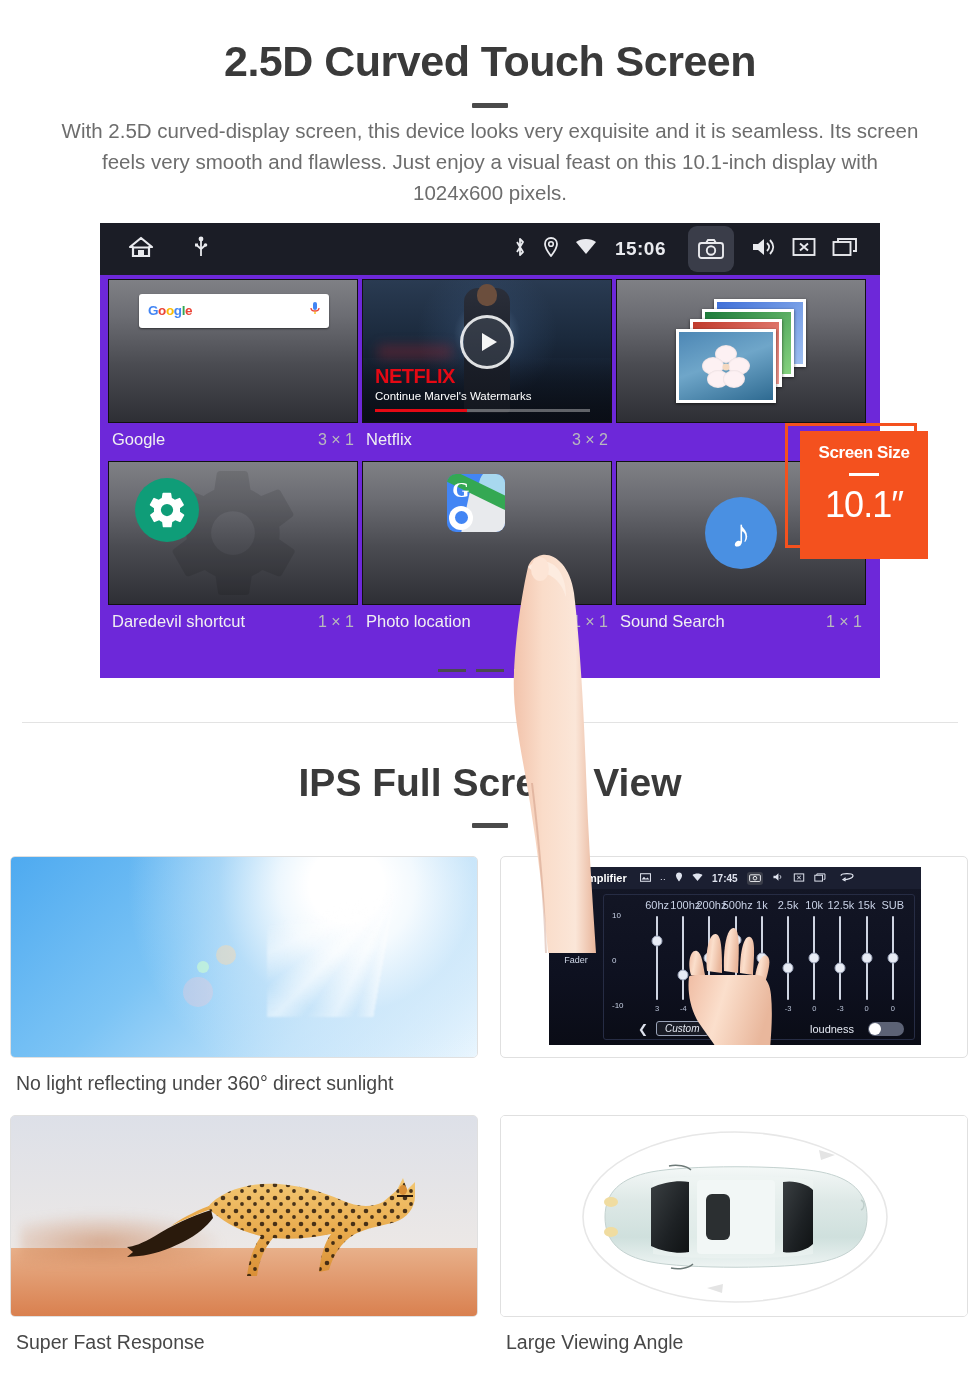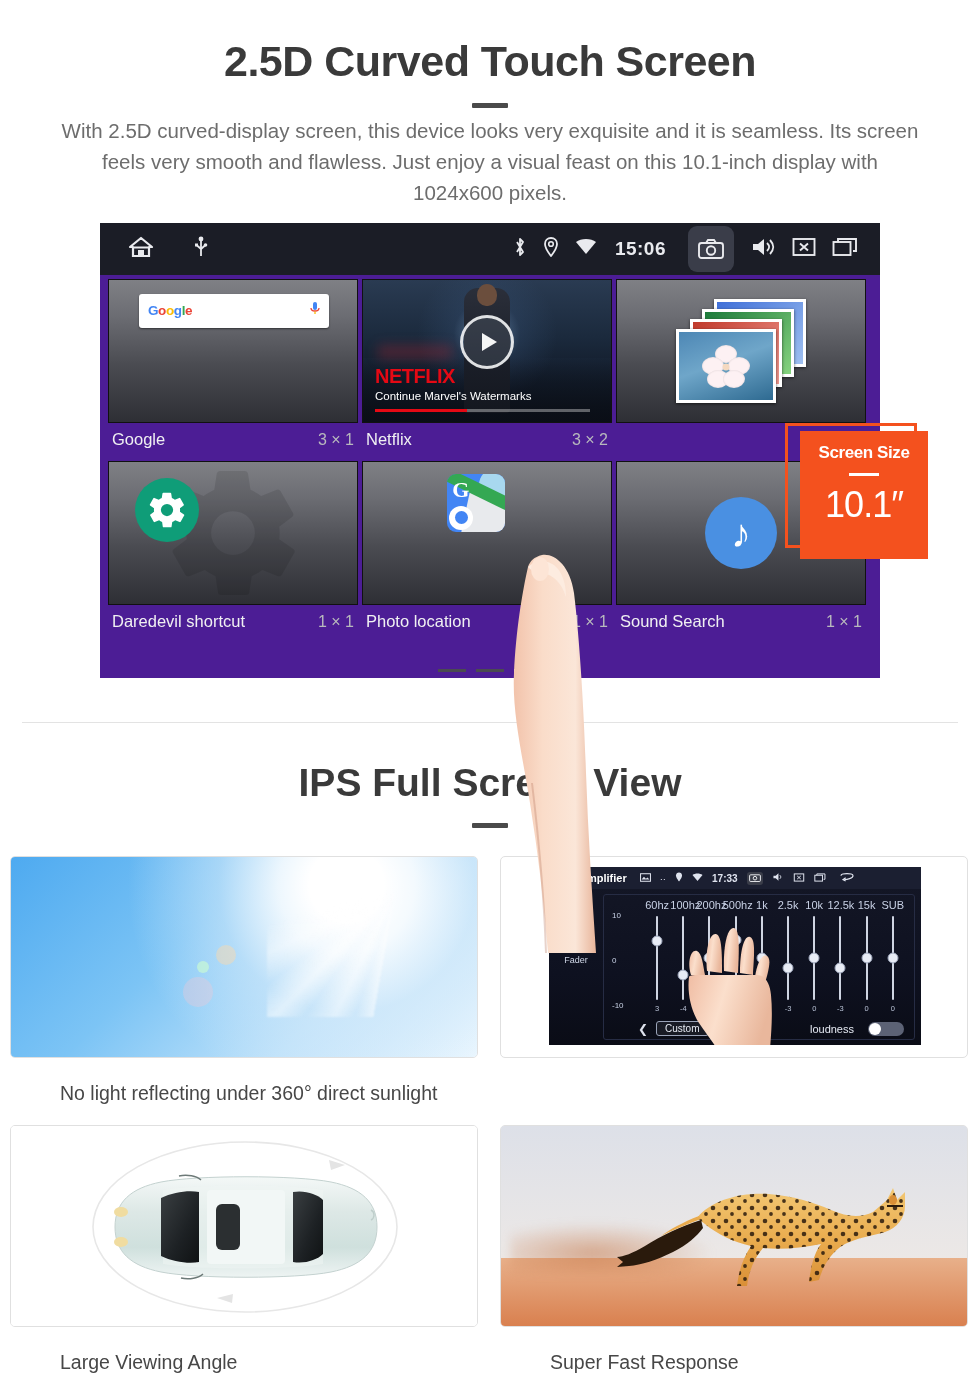--- a/index.html
+++ b/index.html
@@ -41,21 +41,21 @@
   .sb-ico{display:block;}
   .sb-time{font-size:19px;font-weight:bold;letter-spacing:.5px;margin:0 6px 0 2px;}
   .sb-cam{
     width:46px;height:46px;border-radius:9px;background:#3a3d49;
     display:flex;align-items:center;justify-content:center;
   }
 
   
   .grid{
     position:absolute;left:0;top:52px;width:780px;height:403px;
-    background:#4c1d95;padding:0 4px;box-sizing:border-box;
+    background:#6d28d9;padding:0 4px;box-sizing:border-box;
   }
   .row{display:flex;gap:4px;padding:4px 4px 0 4px;box-sizing:border-box;}
   .cell{position:relative;}
   .c1{width:250px;} .c2{width:250px;} .c3{width:250px;}
   .thumb{
     position:relative;width:100%;height:144px;overflow:hidden;
     background:linear-gradient(180deg,#7f8085 0%,#6c6d73 25%,#4a4b51 60%,#2e2f35 100%);
     border:1px solid #111;box-sizing:border-box;
   }
   .caption{
@@ -187,21 +187,21 @@
   }
   .cards{
     display:grid;grid-template-columns:470px 470px;column-gap:20px;row-gap:0;
     width:960px;margin:28px auto 0 auto;
   }
   .card{width:470px;}
   .card-media{
     width:468px;height:202px;border:1px solid #e0e0e0;border-radius:5px;
     box-sizing:border-box;overflow:hidden;position:relative;background:#fff;
   }
-  .card-cap{font-size:19.5px;color:#474747;padding:24px 0 20px 6px;margin-left:44px;}
+  .card-cap{font-size:19.5px;color:#474747;padding:14px 0 20px 6px;}
 
   
   .sky{
     position:absolute;inset:0;
     background:
       radial-gradient(circle at 72% 14%, #ffffff 0%, #ffffff 10%, rgba(255,255,255,.85) 18%, rgba(210,233,250,.55) 34%, rgba(255,255,255,0) 58%),
       linear-gradient(135deg,#4eaaf0 0%,#7cc4f5 38%,#bfe2fa 70%,#eaf6fe 100%);
   }
   .flare{position:absolute;border-radius:50%;opacity:.45;}
   .f1{left:44%;top:44%;width:20px;height:20px;background:#ffd9a8;}
@@ -242,20 +242,21 @@
   .band .bv{font-size:7.5px;color:#b9c2d6;margin-top:4px;}
   .scale{position:absolute;left:8px;top:16px;width:28px;height:100px;color:#c9d2e6;font-size:8px;}
   .scale span{position:absolute;left:0;}
   .amp-foot{
     position:absolute;left:0;right:0;bottom:3px;display:flex;align-items:center;
     padding:0 10px 0 34px;gap:8px;
   }
   .custom{
     border:1px solid #9aa3b8;border-radius:3px;padding:1px 8px;color:#e6eaf3;font-size:10px;
     background:rgba(255,255,255,.06);
+    font-style:italic;
   }
   .loud{color:#e6eaf3;font-size:11px;margin-left:auto;}
   .toggle{width:36px;height:14px;border-radius:8px;background:#5c6275;position:relative;margin-left:6px;display:inline-block;vertical-align:middle;}
   .toggle::after{content:"";position:absolute;left:1px;top:1px;width:12px;height:12px;border-radius:50%;background:#fff;}
   .amp-hand{position:absolute;left:128px;top:52px;width:104px;height:140px;}
 
   
   .cheetah{position:absolute;inset:0;
     background:linear-gradient(180deg,#dfe2ea 0%,#e7e3e2 52%,#e8b08a 66%,#d9804f 100%);}
   .c-sky{position:absolute;left:0;right:0;top:0;height:66%;background:linear-gradient(180deg,#dde0e8,#ece8e6);}
@@ -530,21 +531,21 @@
               <span>
                 <svg width="8" height="10" viewBox="0 0 16 20">
                     <path d="M8 1 C4.5 1 2 3.6 2 7 C2 11.5 8 19 8 19 C8 19 14 11.5 14 7 C14 3.6 11.5 1 8 1 Z" fill="#dfe3ee"></path>
                   </svg>
               </span>
               <span>
                 <svg width="11" height="9" viewBox="0 0 22 18">
                     <path d="M1 4 C6 0 16 0 21 4 L11 16 Z" fill="#dfe3ee"></path>
                   </svg>
               </span>
-              <span style="font-size:10px;font-weight:bold;">17:33</span>
+              <span style="font-size:10px;font-weight:bold;">17:45</span>
               <span style="background:#3a3d49;border-radius:3px;padding:1px 2px;">
                 <svg width="12" height="9" viewBox="0 0 26 20">
                     <rect x="1" y="4" width="24" height="15" rx="2.5" fill="none" stroke="#e9eaee" stroke-width="2.2"></rect>
                     <circle cx="13" cy="11.5" r="4" fill="none" stroke="#e9eaee" stroke-width="2.2"></circle>
                   </svg>
               </span>
               <span>
                 <svg width="12" height="10" viewBox="0 0 26 22">
                     <path d="M3 8 L8 8 L14 3 L14 19 L8 14 L3 14 Z" fill="#dfe3ee"></path>
                     <path d="M17 7 C20 10 20 12 17 15" stroke="#dfe3ee" stroke-width="2" fill="none"></path>
@@ -688,20 +689,51 @@
               </defs>
               <path d="M14 56 C10 42 14 30 20 32 C25 34 26 46 28 56 Z" fill="url(#skin2)"></path>
               <path d="M30 52 C28 32 32 14 39 15 C45 16 45 36 45 54 Z" fill="url(#skin2)"></path>
               <path d="M47 52 C46 28 50 8 57 9 C63 10 62 32 61 54 Z" fill="url(#skin2)"></path>
               <path d="M63 54 C63 32 67 16 73 18 C79 20 77 38 76 56 Z" fill="url(#skin2)"></path>
               <path d="M78 58 C80 44 85 34 90 37 C95 40 91 54 88 64 Z" fill="url(#skin2)"></path>
               <path d="M12 58 C10 74 14 92 22 104 C30 116 40 128 46 140 L92 140 C94 120 96 96 94 76 C93 64 88 56 80 56 L18 56 C14 56 12 57 12 58 Z" fill="url(#skin2)"></path>
             </svg>
           </div>
         </div>
+      </div>
+
+      <div class="card">
+        <div class="card-media">
+          <div class="cheetah">
+            <div class="c-sky"></div>
+            <div class="c-dust"></div>
+            <svg viewBox="0 0 468 202" width="468" height="202" style="position:absolute;inset:0;">
+              <defs>
+                <linearGradient id="fur" x1="0" y1="0" x2="0" y2="1">
+                  <stop offset="0%" stop-color="#f3c874"></stop>
+                    <stop offset="55%" stop-color="#e9ab4d"></stop>
+                  <stop offset="100%" stop-color="#d98f37"></stop>
+                </linearGradient>
+                <pattern id="spots" width="13" height="13" patternUnits="userSpaceOnUse">
+                  <circle cx="4" cy="4" r="2.3" fill="#2a1a0c"></circle>
+                    <circle cx="10" cy="10" r="1.9" fill="#2a1a0c"></circle>
+                </pattern>
+              </defs>
+              <g>
+                <path d="M196 92 C210 74 240 66 268 68 C292 70 312 76 330 84 C346 91 360 92 372 86 L386 74 L392 62 L396 74 L404 66 L404 80 C404 92 396 102 384 106 C370 110 356 112 344 118 C330 126 322 140 318 154 L308 156 C310 138 314 126 320 118 C300 122 280 124 262 122 C252 134 248 146 246 160 L236 160 C238 144 242 132 250 120 C232 116 216 108 204 98 Z" fill="url(#fur)"></path>
+                <path d="M196 92 C210 74 240 66 268 68 C292 70 312 76 330 84 C346 91 360 92 372 86 L386 74 L392 62 L396 74 L404 66 L404 80 C404 92 396 102 384 106 C370 110 356 112 344 118 C330 126 322 140 318 154 L308 156 C310 138 314 126 320 118 C300 122 280 124 262 122 C252 134 248 146 246 160 L236 160 C238 144 242 132 250 120 C232 116 216 108 204 98 Z" fill="url(#spots)" opacity="0.85"></path>
+                <path d="M200 94 C180 100 160 110 144 120 C132 127 122 131 116 131 L122 136 L116 141 L128 140 C140 139 156 134 172 126 C186 119 196 110 202 102 Z" fill="#2a1a0c"></path>
+                <path d="M200 93 C186 98 172 104 160 110 C168 104 182 96 198 90 Z" fill="#e9ab4d"></path>
+                <ellipse cx="392" cy="74" rx="4" ry="5" fill="#d98f37"></ellipse>
+                <path d="M386 80 L402 80" stroke="#2a1a0c" stroke-width="2"></path>
+              </g>
+            </svg>
+          </div>
+        </div>
+        <div class="card-cap">Super Fast Response</div>
       </div>
 
       <div class="card">
         <div class="card-media">
           <div class="carwrap">
             <svg viewBox="0 0 468 202" width="468" height="202">
               <defs>
                 <linearGradient id="body" x1="0" y1="0" x2="0" y2="1">
                   <stop offset="0%" stop-color="#f4f8f7"></stop>
                     <stop offset="35%" stop-color="#dde8e6"></stop>
@@ -729,46 +761,15 @@
                 <ellipse cx="110" cy="86" rx="7" ry="5" fill="#f0dca0"></ellipse>
                 <ellipse cx="110" cy="116" rx="7" ry="5" fill="#f0dca0"></ellipse>
                 <path d="M360 84 C364 86 364 92 360 94" stroke="#bfcecb" stroke-width="1.4" fill="none"></path>
               </g>
             </svg>
           </div>
         </div>
         <div class="card-cap">Large Viewing Angle</div>
       </div>
 
-      <div class="card">
-        <div class="card-media">
-          <div class="cheetah">
-            <div class="c-sky"></div>
-            <div class="c-dust"></div>
-            <svg viewBox="0 0 468 202" width="468" height="202" style="position:absolute;inset:0;">
-              <defs>
-                <linearGradient id="fur" x1="0" y1="0" x2="0" y2="1">
-                  <stop offset="0%" stop-color="#f3c874"></stop>
-                    <stop offset="55%" stop-color="#e9ab4d"></stop>
-                  <stop offset="100%" stop-color="#d98f37"></stop>
-                </linearGradient>
-                <pattern id="spots" width="13" height="13" patternUnits="userSpaceOnUse">
-                  <circle cx="4" cy="4" r="2.3" fill="#2a1a0c"></circle>
-                    <circle cx="10" cy="10" r="1.9" fill="#2a1a0c"></circle>
-                </pattern>
-              </defs>
-              <g>
-                <path d="M196 92 C210 74 240 66 268 68 C292 70 312 76 330 84 C346 91 360 92 372 86 L386 74 L392 62 L396 74 L404 66 L404 80 C404 92 396 102 384 106 C370 110 356 112 344 118 C330 126 322 140 318 154 L308 156 C310 138 314 126 320 118 C300 122 280 124 262 122 C252 134 248 146 246 160 L236 160 C238 144 242 132 250 120 C232 116 216 108 204 98 Z" fill="url(#fur)"></path>
-                <path d="M196 92 C210 74 240 66 268 68 C292 70 312 76 330 84 C346 91 360 92 372 86 L386 74 L392 62 L396 74 L404 66 L404 80 C404 92 396 102 384 106 C370 110 356 112 344 118 C330 126 322 140 318 154 L308 156 C310 138 314 126 320 118 C300 122 280 124 262 122 C252 134 248 146 246 160 L236 160 C238 144 242 132 250 120 C232 116 216 108 204 98 Z" fill="url(#spots)" opacity="0.85"></path>
-                <path d="M200 94 C180 100 160 110 144 120 C132 127 122 131 116 131 L122 136 L116 141 L128 140 C140 139 156 134 172 126 C186 119 196 110 202 102 Z" fill="#2a1a0c"></path>
-                <path d="M200 93 C186 98 172 104 160 110 C168 104 182 96 198 90 Z" fill="#e9ab4d"></path>
-                <ellipse cx="392" cy="74" rx="4" ry="5" fill="#d98f37"></ellipse>
-                <path d="M386 80 L402 80" stroke="#2a1a0c" stroke-width="2"></path>
-              </g>
-            </svg>
-          </div>
-        </div>
-        <div class="card-cap">Super Fast Response</div>
-      </div>
-
     </div>
   </div>
 </div>
 
 </body></html>

